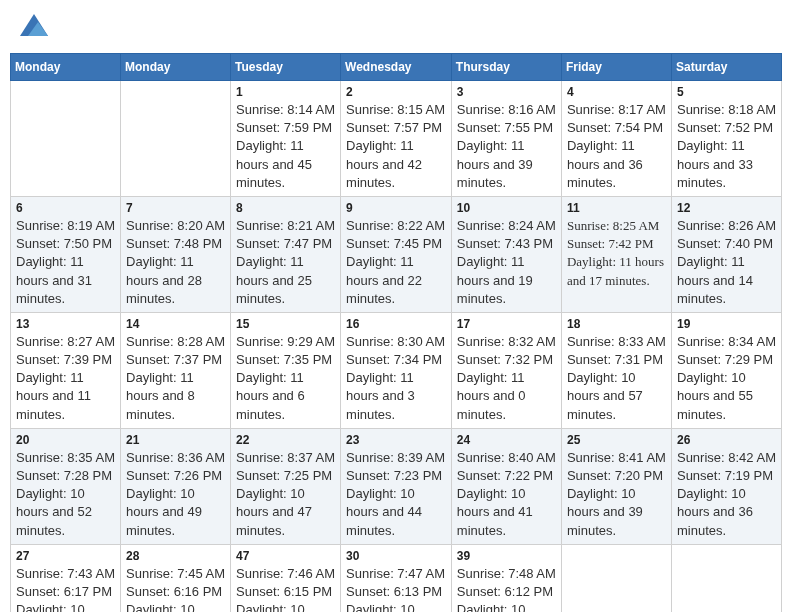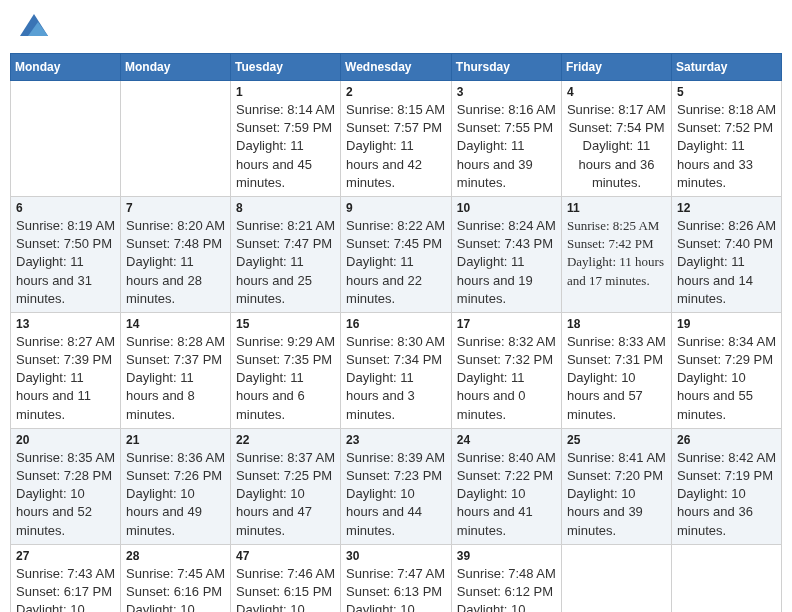--- a/index.html
+++ b/index.html
@@ -139,21 +139,21 @@
 Daylight: 11 hours and 42 minutes.</div>
         </td>
         <td>
           <span class="day-number">3</span>
           <div class="day-info" style="white-space: pre-line;">Sunrise: 8:16 AM
 Sunset: 7:55 PM
 Daylight: 11 hours and 39 minutes.</div>
         </td>
         <td>
           <span class="day-number">4</span>
-          <div class="day-info" style="white-space: pre-line; text-align: center;">Sunrise: 8:17 AM
+          <div class="day-info" style="white-space: pre-line;">Sunrise: 8:17 AM
 Sunset: 7:54 PM
 Daylight: 11 hours and 36 minutes.</div>
         </td>
         <td>
           <span class="day-number">5</span>
           <div class="day-info" style="white-space: pre-line;">Sunrise: 8:18 AM
 Sunset: 7:52 PM
 Daylight: 11 hours and 33 minutes.</div>
         </td>
       </tr>

